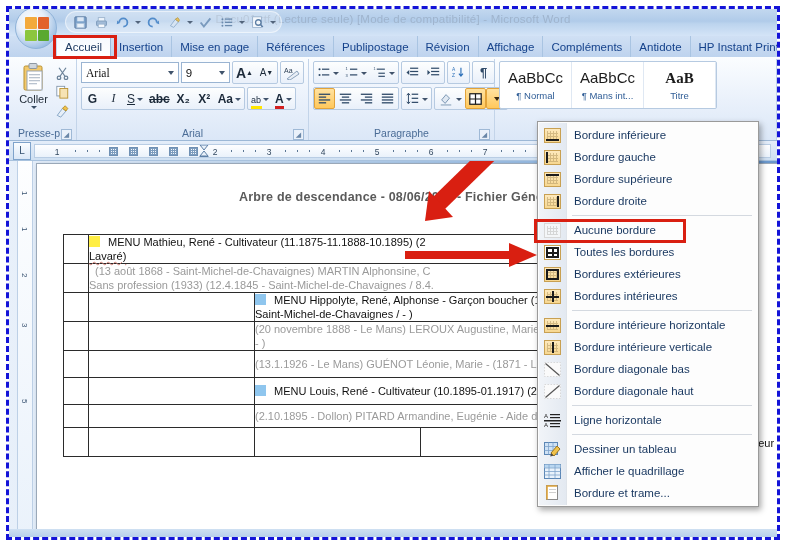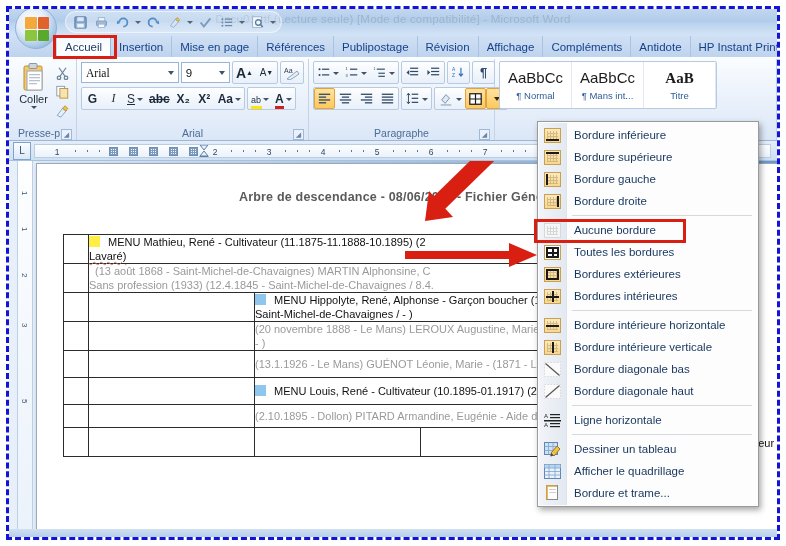--- a/index.html
+++ b/index.html
@@ -914,33 +914,33 @@
               <span class="dots"></span>
               <span class="edge e-b"></span>
             </span>
           </span>
         <span>Bordure inférieure</span>
       </div>
       <div class="mi">
         <span class="mico">
             <span class="box">
               <span class="dots"></span>
+              <span class="edge e-l"></span>
+            </span>
+          </span>
+        <span>Bordure gauche</span>
+      </div>
+      <div class="mi">
+        <span class="mico">
+            <span class="box">
+              <span class="dots"></span>
               <span class="edge e-t"></span>
             </span>
           </span>
         <span>Bordure supérieure</span>
-      </div>
-      <div class="mi">
-        <span class="mico">
-            <span class="box">
-              <span class="dots"></span>
-              <span class="edge e-l"></span>
-            </span>
-          </span>
-        <span>Bordure gauche</span>
       </div>
       <div class="mi">
         <span class="mico">
             <span class="box">
               <span class="dots"></span>
               <span class="edge e-r"></span>
             </span>
           </span>
         <span>Bordure droite</span>
       </div>

